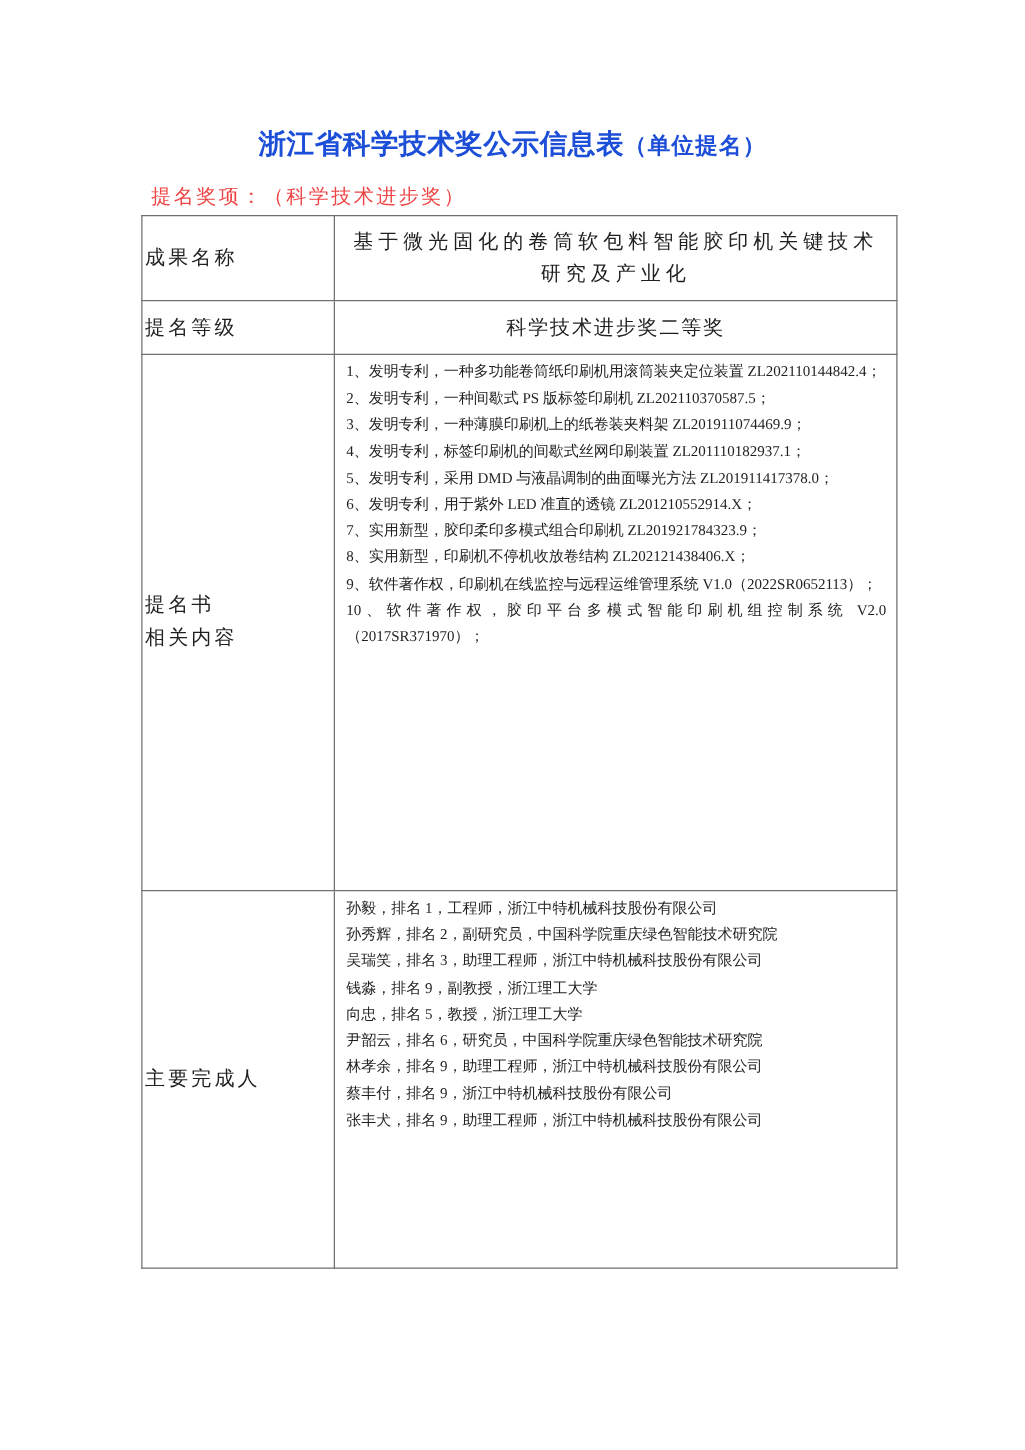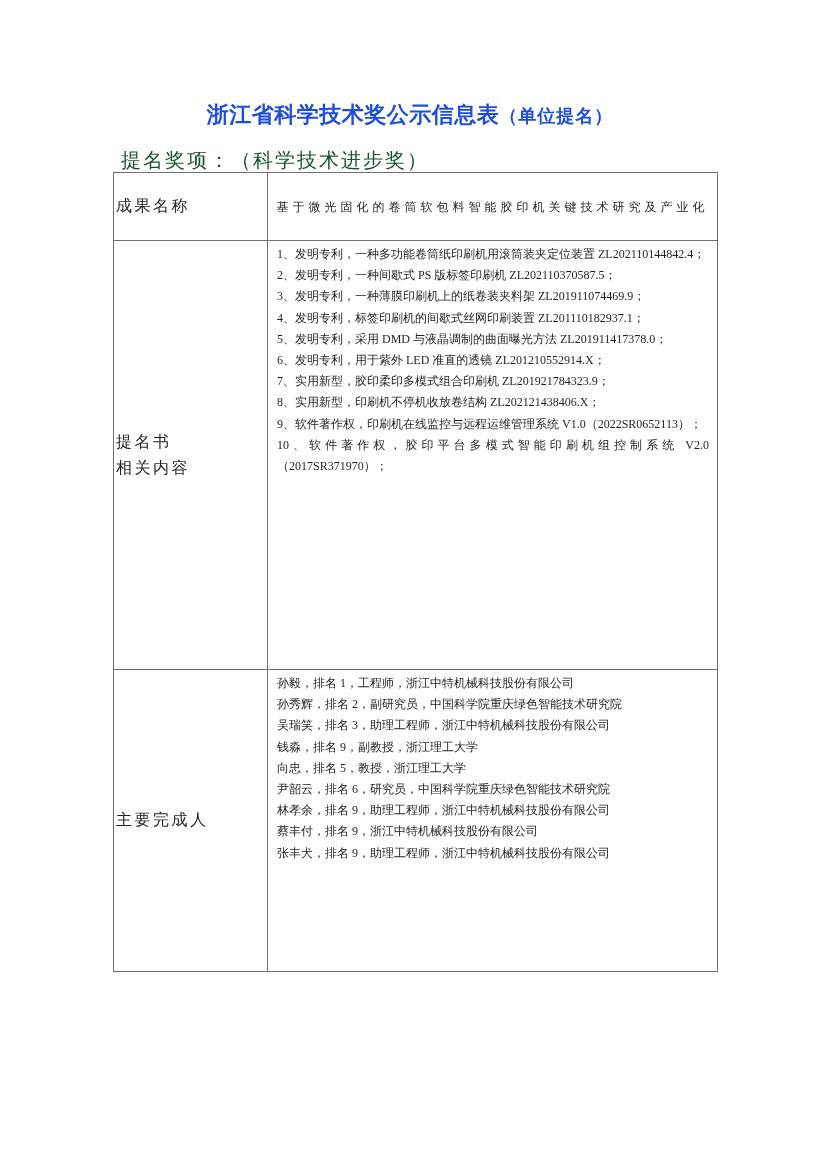--- a/index.html
+++ b/index.html
@@ -8,40 +8,40 @@
     position:relative;width:820px;height:1160px;background:#ffffff;overflow:hidden;
     font-family:"Liberation Serif","DejaVu Serif",serif;color:#1f1f1f;
   }
   .doc-title{
     position:absolute;top:100px;left:0;width:100%;text-align:center;
     font-size:22px;font-weight:bold;color:#1d4ed8;white-space:nowrap;letter-spacing:0.5px;
     margin:0;
   }
   .doc-title .paren{font-size:18px;font-weight:bold;letter-spacing:1px;}
   .award-line{
-    position:absolute;top:147px;left:121px;font-size:20px;letter-spacing:2px;color:#14532d;font-family:Liberation Serif, serif;
+    position:absolute;top:147px;left:121px;font-size:16px;letter-spacing:2px;color:#ef4444;font-family:Liberation Serif, serif;
   }
   table.info{
     position:absolute;left:113px;top:172px;width:604px;
     border-collapse:collapse;table-layout:fixed;
   }
   table.info td{border:1px solid #707070;overflow:hidden;}
   col.c-label{width:154px;}
   col.c-value{width:450px;}
   tr.r1{height:68px;}
   tr.r2{height:43px;}
   tr.r3{height:429px;}
   tr.r4{height:302px;}
   td.label-cell{
     text-align:left;vertical-align:middle;
     font-size:16px;letter-spacing:2.5px;padding:0 2px;
   }
   td.label-cell .lbl-line{line-height:26px;}
   td.center-cell{
-    text-align:center;vertical-align:middle;font-size:12px;padding:2px 6px;
+    text-align:center;vertical-align:middle;font-size:16px;padding:2px 6px;
   }
   .result-value{letter-spacing:4px;line-height:26px;}
   .level-value{letter-spacing:1.5px;}
   td.list-cell{
     vertical-align:top;font-size:12px;line-height:21.2px;
     padding:3px 8px 0 9px;
   }
   td.list-cell p{
     margin:0;text-align:justify;text-align-last:left;
     text-justify:inter-ideograph;
@@ -63,20 +63,26 @@
       </colgroup>
 
     <tbody>
         <tr class="r1">
       <td class="label-cell">成果名称</td>
       <td class="center-cell">
         <div class="result-value">基于微光固化的卷筒软包料智能胶印机关键技术研究及产业化</div>
       </td>
     </tr>
 
+    <tr class="r2">
+      <td class="label-cell">提名等级</td>
+      <td class="center-cell">
+        <div class="level-value">科学技术进步奖二等奖</div>
+      </td>
+    </tr>
 
     <tr class="r3">
       <td class="label-cell">
         <div class="lbl-line">提名书</div>
         <div class="lbl-line">相关内容</div>
       </td>
       <td class="list-cell">
         <p>1、发明专利，一种多功能卷筒纸印刷机用滚筒装夹定位装置 ZL202110144842.4；</p>
         <p>2、发明专利，一种间歇式 PS 版标签印刷机 ZL202110370587.5；</p>
         <p>3、发明专利，一种薄膜印刷机上的纸卷装夹料架 ZL201911074469.9；</p>

